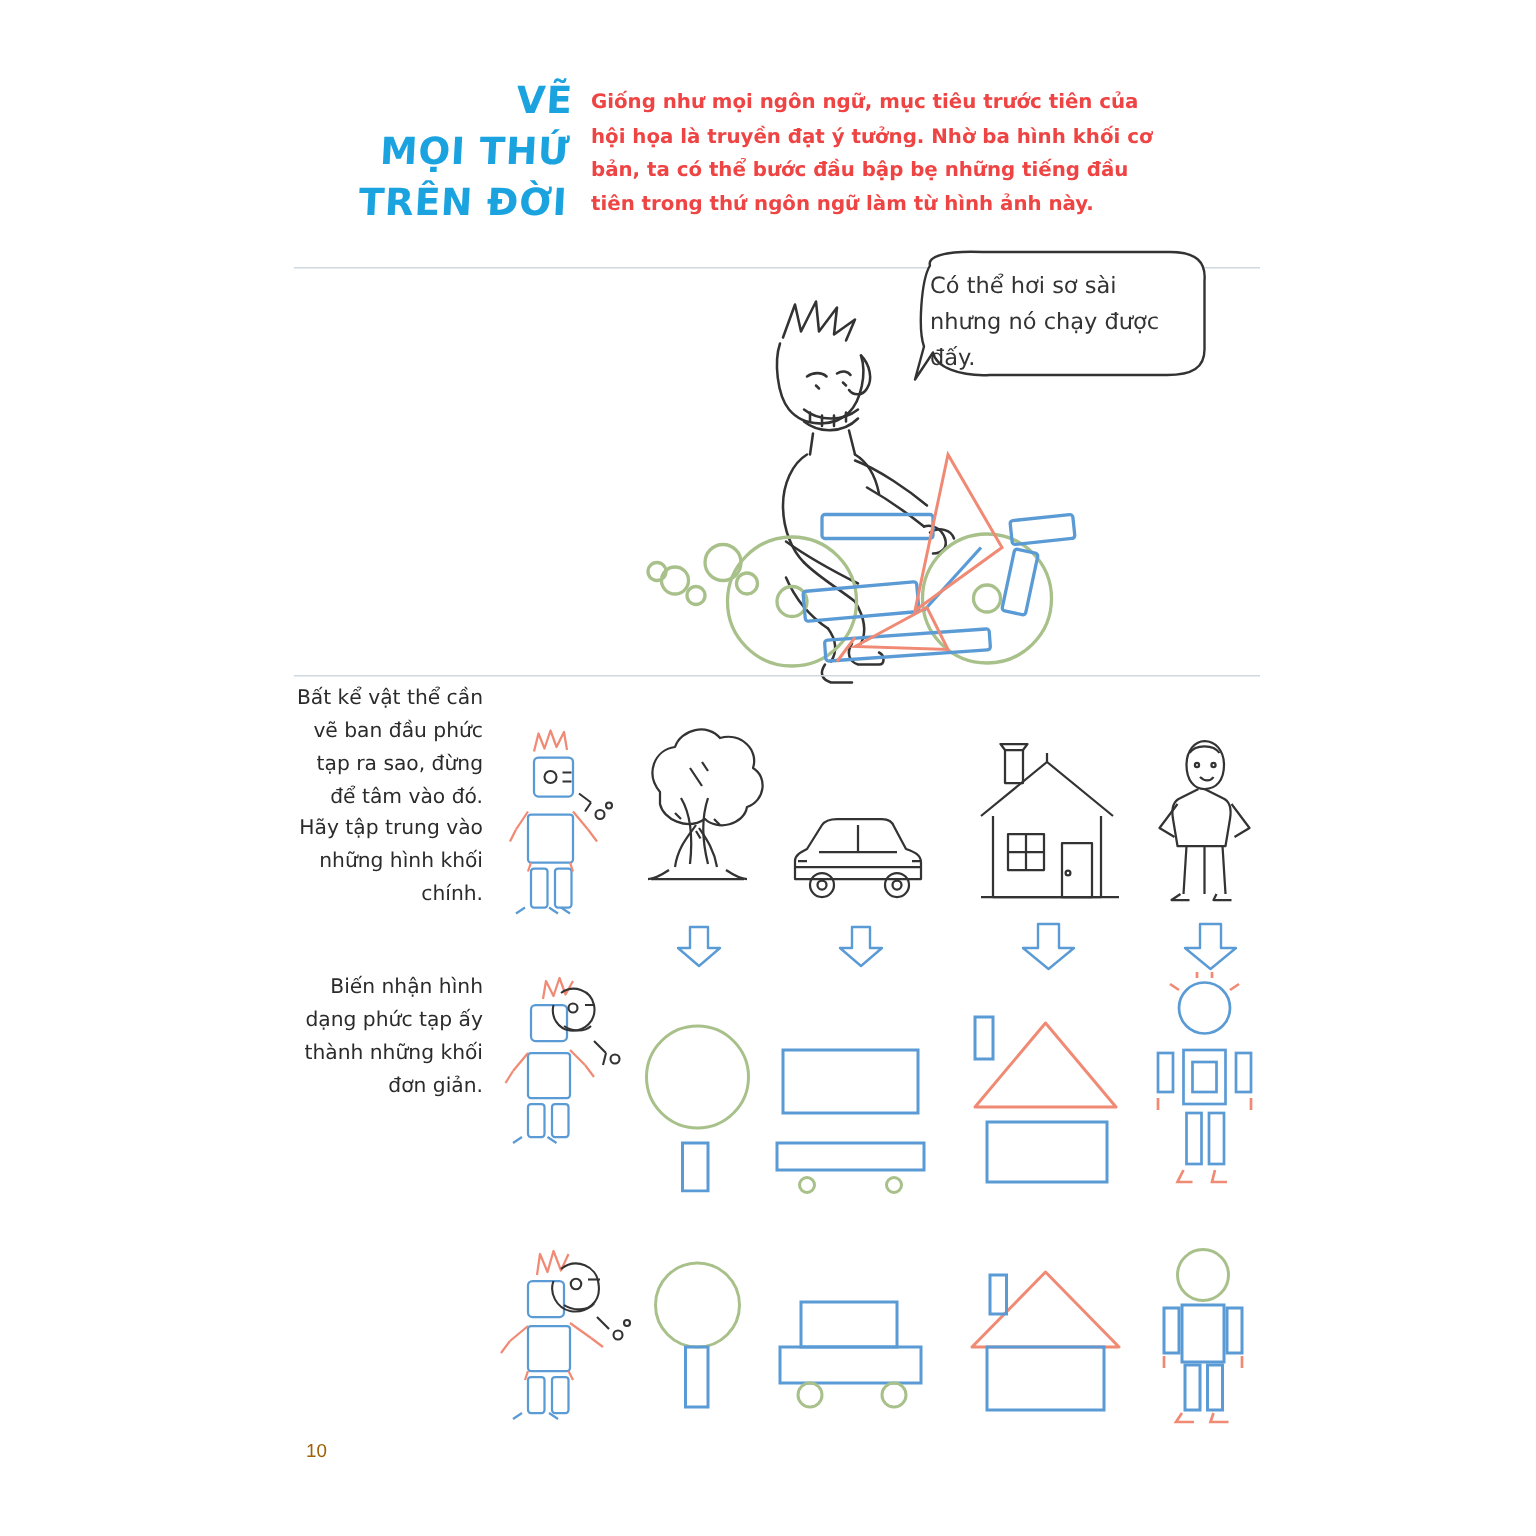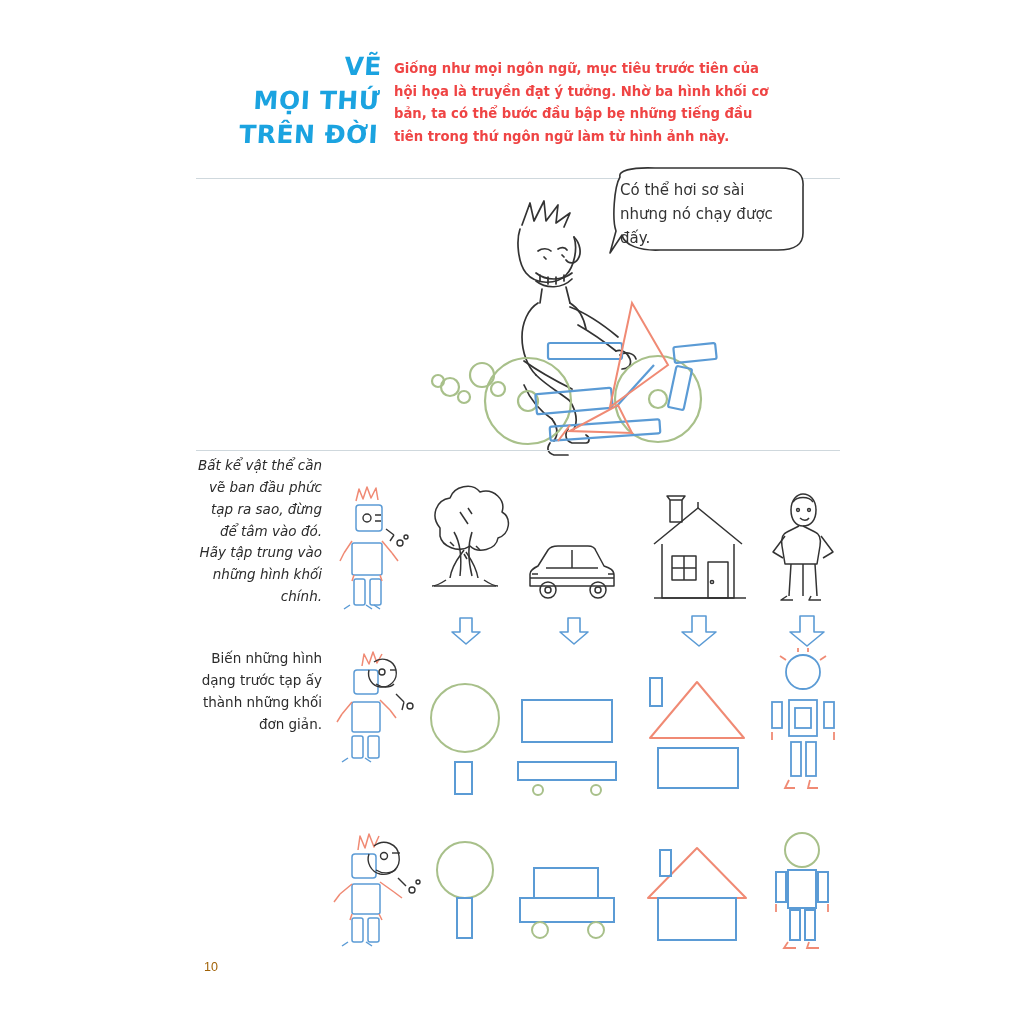--- a/index.html
+++ b/index.html
@@ -76,21 +76,21 @@
 
   
   .caption {
     position: absolute;
     text-align: right;
     color: #2b2b2b;
     font-size: 13.5px;
     line-height: 1.62;
     font-family: "DejaVu Sans", sans-serif;
   }
-  #caption-row1 { left: 196px; top: 455px; width: 126px; font-style: italic; }
+  #caption-row1 { left: 196px; top: 455px; width: 126px; }
   #caption-row2 { left: 196px; top: 648px; width: 126px; }
   #caption-row3 { left: 196px; top: 805px; width: 126px; }
 
   
   .page-number {
     position: absolute;
     left: 204px;
     top: 960px;
     color: #a16207;
     font-size: 12.5px;
@@ -278,21 +278,21 @@
   <svg class="art" style="left:556px; top:616px;" width="36" height="30" viewBox="0 0 36 30">
     <path d="M12 2 l0 14 l-8 0 l14 12 l14 -12 l-8 0 l0 -14 Z" fill="none" stroke="#5b9bd5" stroke-width="1.6" stroke-linejoin="round"></path>
   </svg>
   <svg class="art" style="left:678px; top:614px;" width="42" height="34" viewBox="0 0 42 34">
     <path d="M14 2 l0 16 l-10 0 l17 14 l17 -14 l-10 0 l0 -16 Z" fill="none" stroke="#5b9bd5" stroke-width="1.6" stroke-linejoin="round"></path>
   </svg>
   <svg class="art" style="left:786px; top:614px;" width="42" height="34" viewBox="0 0 42 34">
     <path d="M14 2 l0 16 l-10 0 l17 14 l17 -14 l-10 0 l0 -16 Z" fill="none" stroke="#5b9bd5" stroke-width="1.6" stroke-linejoin="round"></path>
   </svg>
 
-  <div class="caption" id="caption-row2">Biến những hình dạng trước tạp ấy thành những khối đơn giản.</div>
+  <div class="caption" id="caption-row2">Biến nhận hình dạng phức tạp ấy thành những khối đơn giản.</div>
 
   <svg class="art" style="left:330px; top:640px;" width="95" height="125" viewBox="0 0 95 125">
     <g fill="none" stroke="#5b9bd5" stroke-width="1.5" stroke-linejoin="round">
       <rect x="24" y="30" width="24" height="24" rx="3"></rect>
       <rect x="22" y="62" width="28" height="30" rx="2"></rect>
       <rect x="22" y="96" width="11" height="22" rx="2"></rect>
       <rect x="38" y="96" width="11" height="22" rx="2"></rect>
       <path d="M18 118 l-6 4 M35 118 l6 4"></path>
     </g>
     <g fill="none" stroke="#f08a74" stroke-width="1.5" stroke-linejoin="round">

